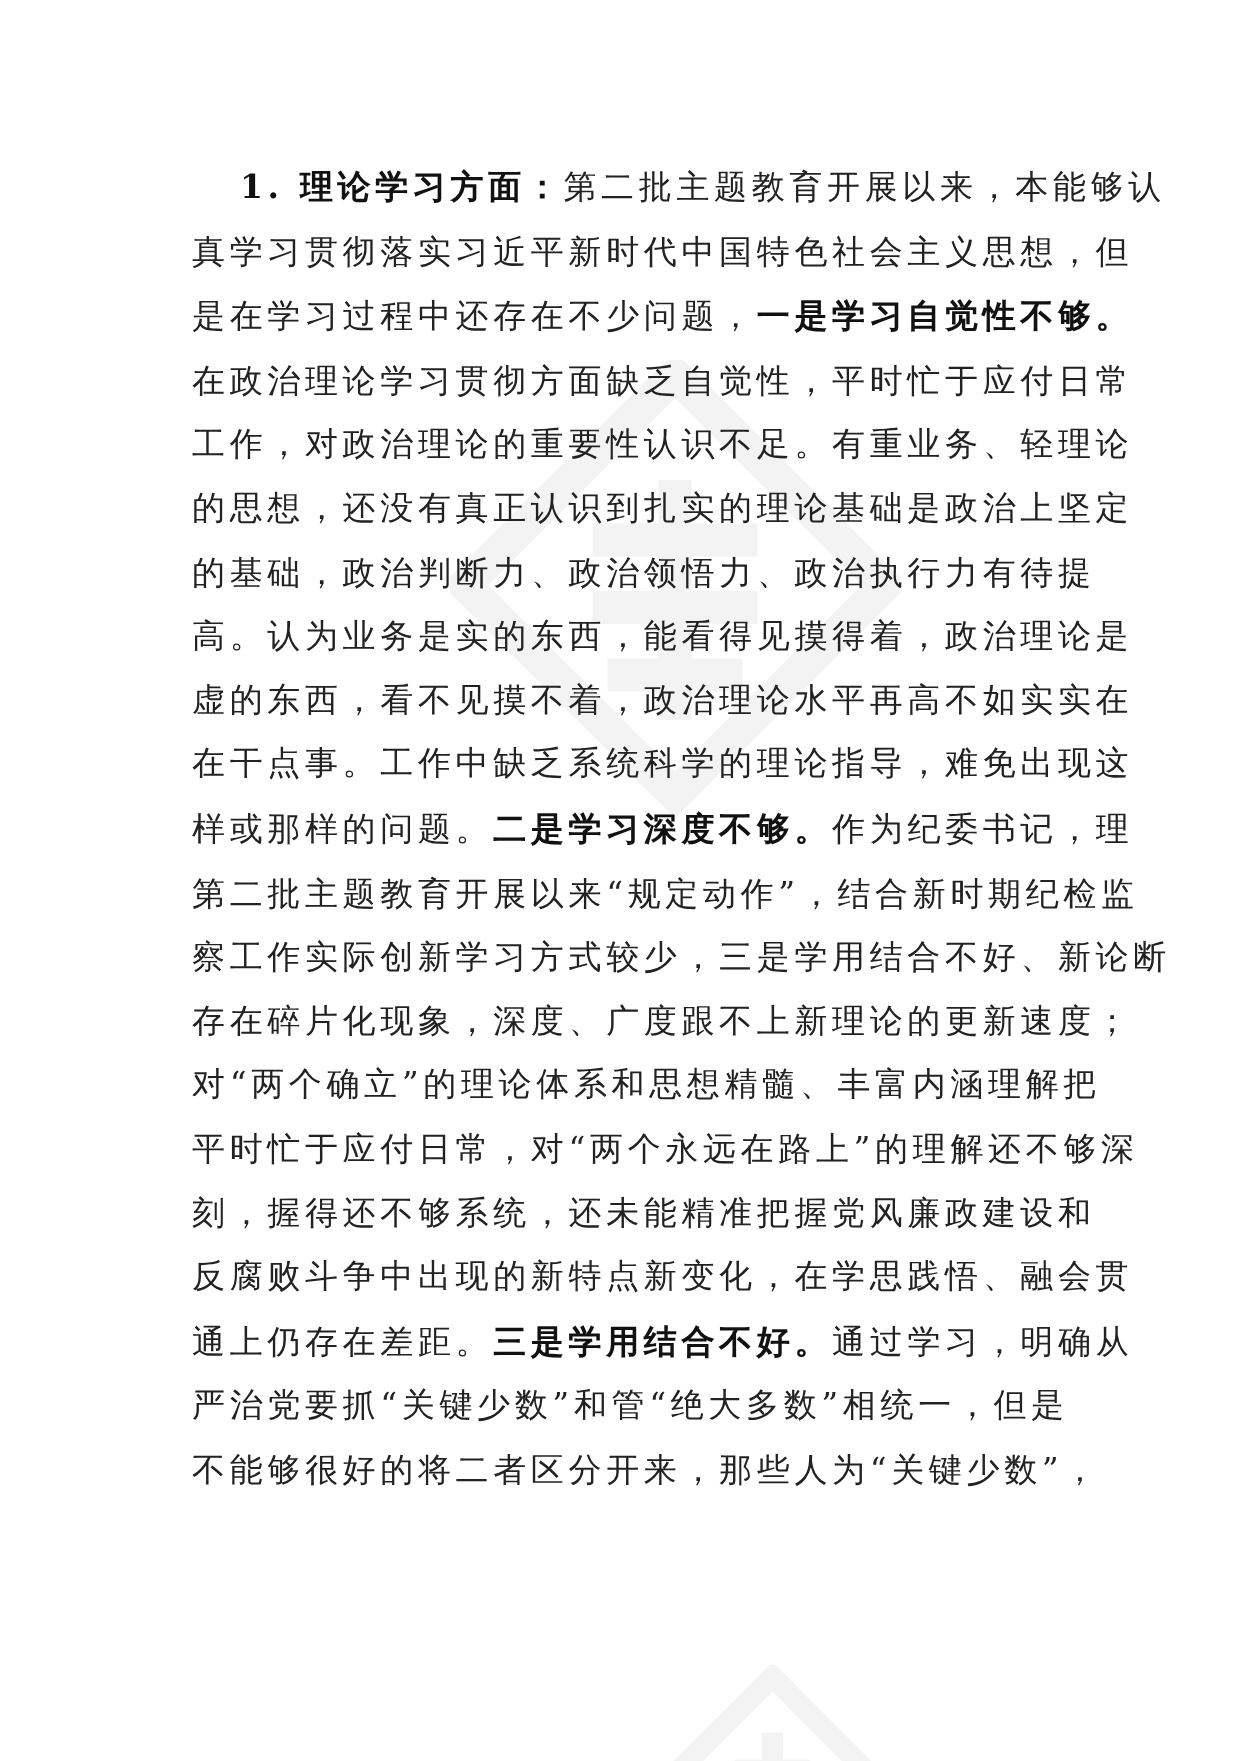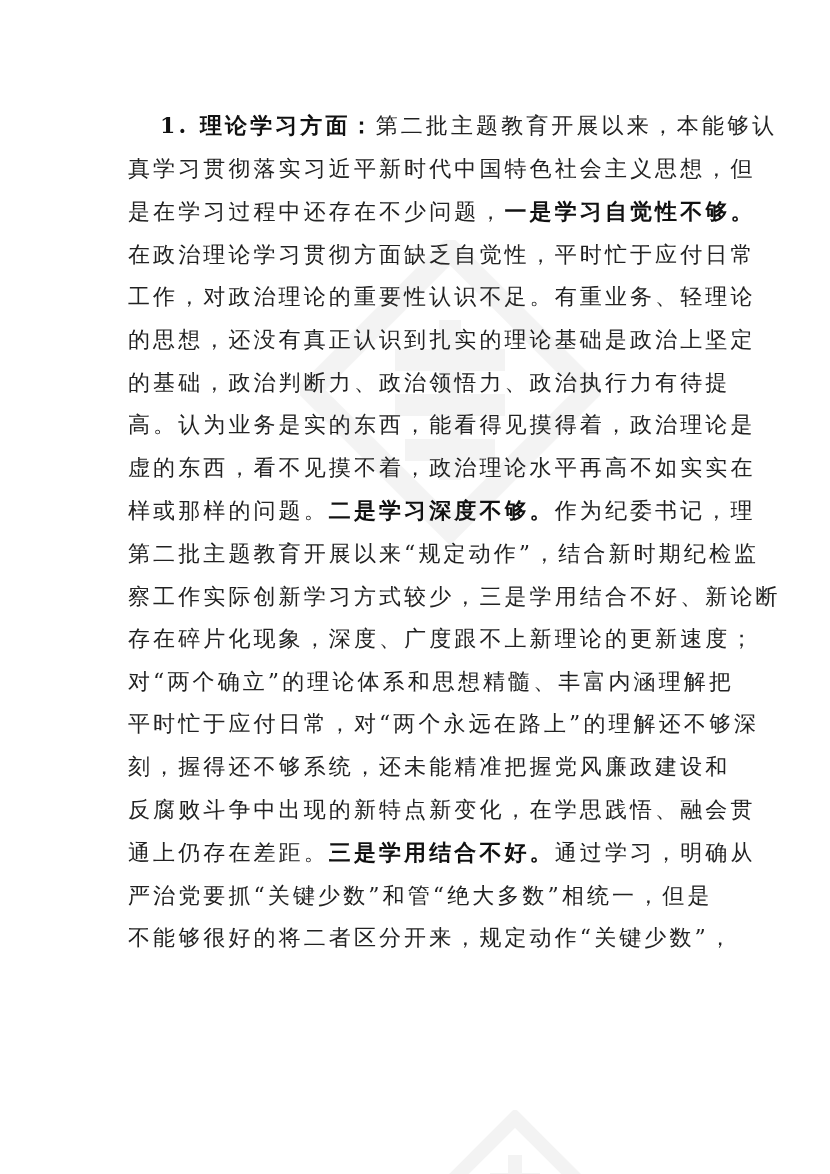--- a/index.html
+++ b/index.html
@@ -86,26 +86,27 @@
   <div class="body-text" id="para">
       <span class="line first"><span class="bold">1. 理论学习方面：</span><span>第二批主题教育开展以来，本能够认</span></span>
       <span class="line"><span>真学习贯彻落实习近平新时代中国特色社会主义思想，但</span></span>
       <span class="line"><span>是在学习过程中还存在不少问题，</span><span class="bold">一是学习自觉性不够。</span></span>
       <span class="line"><span>在政治理论学习贯彻方面缺乏自觉性，平时忙于应付日常</span></span>
       <span class="line"><span>工作，对政治理论的重要性认识不足。有重业务、轻理论</span></span>
       <span class="line"><span>的思想，还没有真正认识到扎实的理论基础是政治上坚定</span></span>
       <span class="line"><span>的基础，政治判断力、政治领悟力、政治执行力有待提</span></span>
       <span class="line"><span>高。认为业务是实的东西，能看得见摸得着，政治理论是</span></span>
       <span class="line"><span>虚的东西，看不见摸不着，政治理论水平再高不如实实在</span></span>
+      <span class="line"><span>在干点事。工作中缺乏系统科学的理论指导，难免出现这</span></span>
       <span class="line"><span>样或那样的问题。</span><span class="bold">二是学习深度不够。</span><span>作为纪委书记，理</span></span>
       <span class="line"><span>第二批主题教育开展以来“规定动作”，结合新时期纪检监</span></span>
       <span class="line"><span>察工作实际创新学习方式较少，三是学用结合不好、新论断</span></span>
       <span class="line"><span>存在碎片化现象，深度、广度跟不上新理论的更新速度；</span></span>
       <span class="line"><span>对“两个确立”的理论体系和思想精髓、丰富内涵理解把</span></span>
       <span class="line"><span>平时忙于应付日常，对“两个永远在路上”的理解还不够深</span></span>
       <span class="line"><span>刻，握得还不够系统，还未能精准把握党风廉政建设和</span></span>
       <span class="line"><span>反腐败斗争中出现的新特点新变化，在学思践悟、融会贯</span></span>
       <span class="line"><span>通上仍存在差距。</span><span class="bold">三是学用结合不好。</span><span>通过学习，明确从</span></span>
       <span class="line"><span>严治党要抓“关键少数”和管“绝大多数”相统一，但是</span></span>
-      <span class="line"><span>不能够很好的将二者区分开来，规定动作“关键少数”，</span></span>
+      <span class="line"><span>不能够很好的将二者区分开来，那些人为“关键少数”，</span></span>
     </div>
 
 </div>
 
 </body></html>

